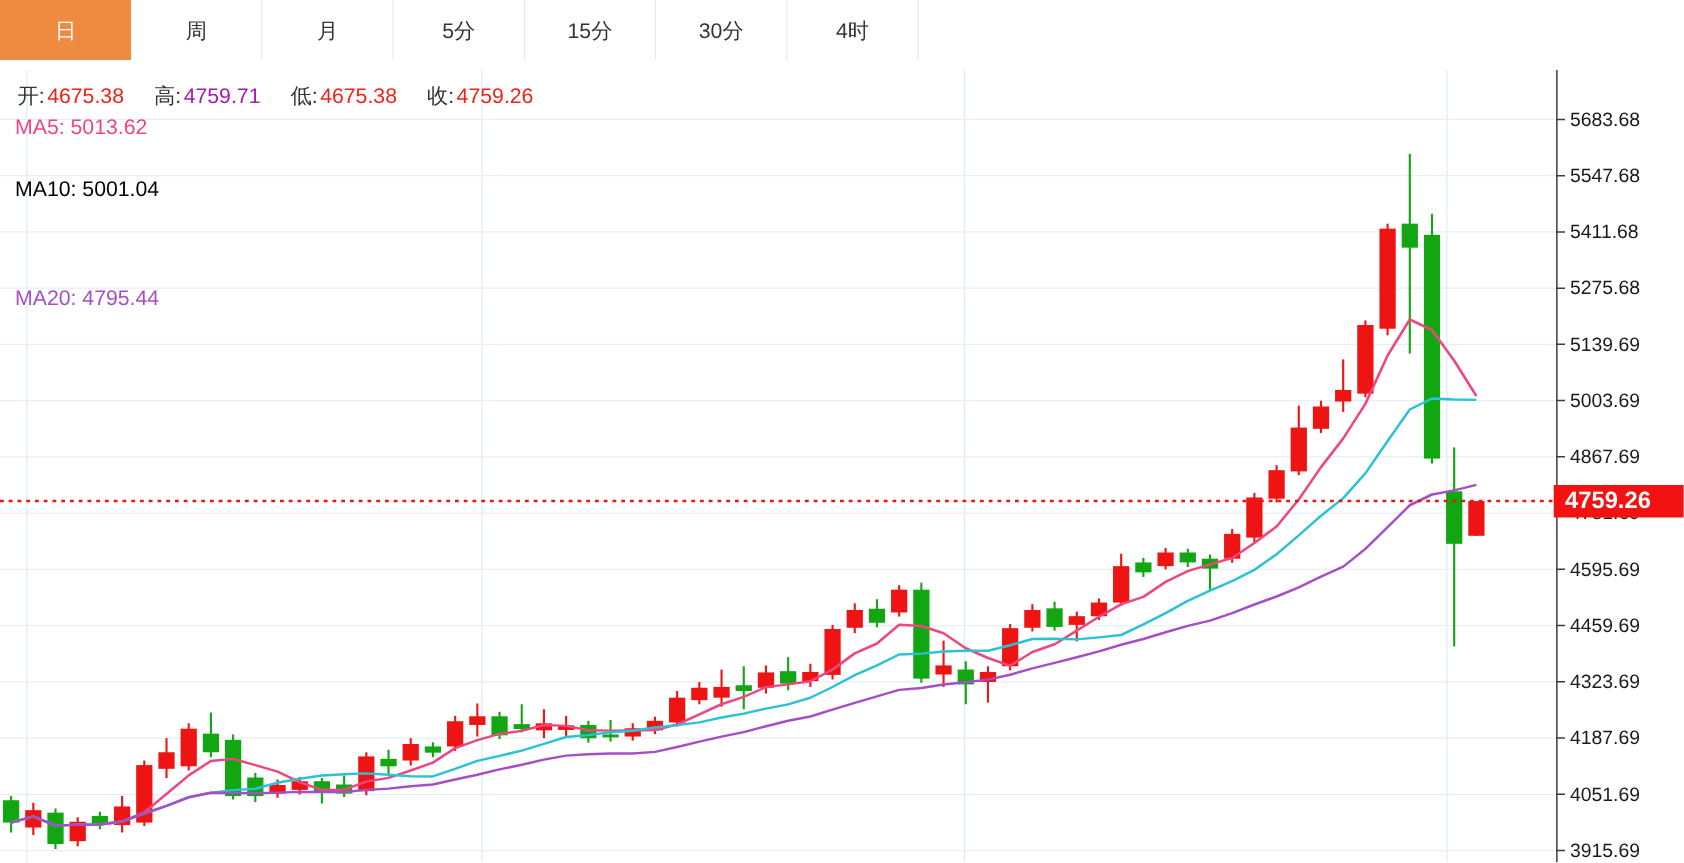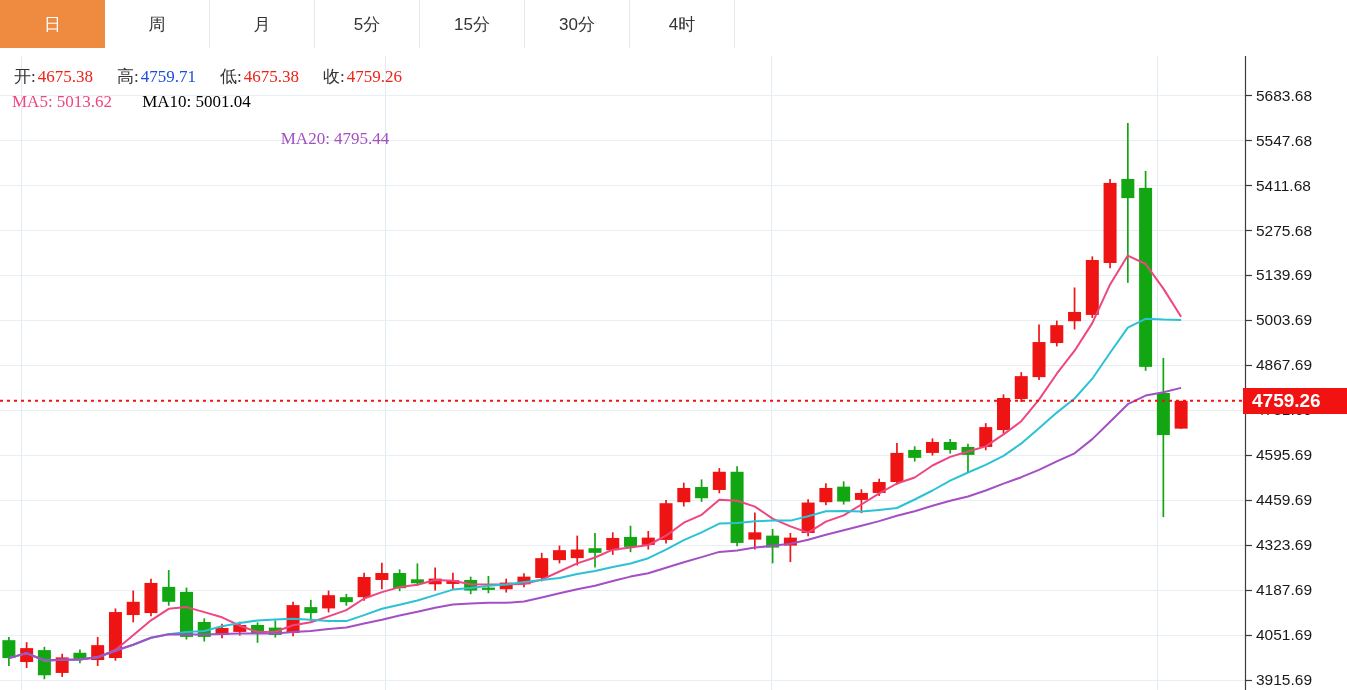--- a/index.html
+++ b/index.html
@@ -4,23 +4,23 @@
 <style>
   html,body{margin:0;padding:0;background:#fff;width:1347px;height:690px;overflow:hidden;
     font-family:"Liberation Sans","DejaVu Sans",sans-serif;}
   .stage{position:relative;width:1347px;height:690px;background:#fff;}
   
   .tabbar{position:absolute;left:0;top:0;height:48px;display:flex;z-index:5;background:#fff;}
   .tab{width:105px;height:48px;display:flex;align-items:center;justify-content:center;
     font-size:17px;color:#333;background:#fff;border-right:1px solid #e7e7e7;cursor:pointer;box-sizing:border-box;}
   .tab.active{color:#fff;border-right:none;}
   
-  .inforow{position:absolute;display:flex;z-index:4;font-size:17px;white-space:nowrap;font-family:Liberation Serif, serif;}
+  .inforow{position:absolute;display:flex;z-index:4;font-size:17px;white-space:nowrap;}
   #ohlc-row{left:14px;top:65px;gap:24px;}
-  #ma-row{left:12px;top:92px;gap:30px;}
+  #ma-row{left:12px;top:92px;gap:30px;flex-direction:column;}
   .kv .lbl{color:#333;}
   .kv .val{margin-left:2px;}
   
   svg{position:absolute;left:0;top:0;display:block;}
   
   .price-badge{position:absolute;left:1243px;top:387px;width:104px;height:26px;z-index:6;
     display:flex;align-items:center;box-sizing:border-box;padding-left:9px;
     color:#fff;font-size:19px;font-weight:bold;}
 </style>
 </head>
@@ -226,21 +226,21 @@
       <div class="tab">周</div>
       <div class="tab">月</div>
       <div class="tab">5分</div>
       <div class="tab">15分</div>
       <div class="tab">30分</div>
       <div class="tab">4时</div>
     </div>
 
   <div class="inforow" id="ohlc-row">
       <span class="kv"><span class="lbl">开:</span><span class="val" style="color: rgb(238, 35, 24);">4675.38</span></span>
-      <span class="kv"><span class="lbl">高:</span><span class="val" style="color: #1d4ed8;">4759.71</span></span>
+      <span class="kv"><span class="lbl">高:</span><span class="val" style="color: #a21caf;">4759.71</span></span>
       <span class="kv"><span class="lbl">低:</span><span class="val" style="color: rgb(238, 35, 24);">4675.38</span></span>
       <span class="kv"><span class="lbl">收:</span><span class="val" style="color: rgb(238, 35, 24);">4759.26</span></span>
     </div>
   <div class="inforow" id="ma-row">
       <span class="kv" style="color: rgb(239, 69, 129);">MA5: 5013.62</span>
       <span class="kv" style="color: #000000;">MA10: 5001.04</span>
       <span class="kv" style="color: rgb(164, 79, 196); margin-top: 37px;">MA20: 4795.44</span>
     </div>
 
   <div class="price-badge" id="price-badge" style="background: rgb(242, 18, 18); top: 387.874px;">

